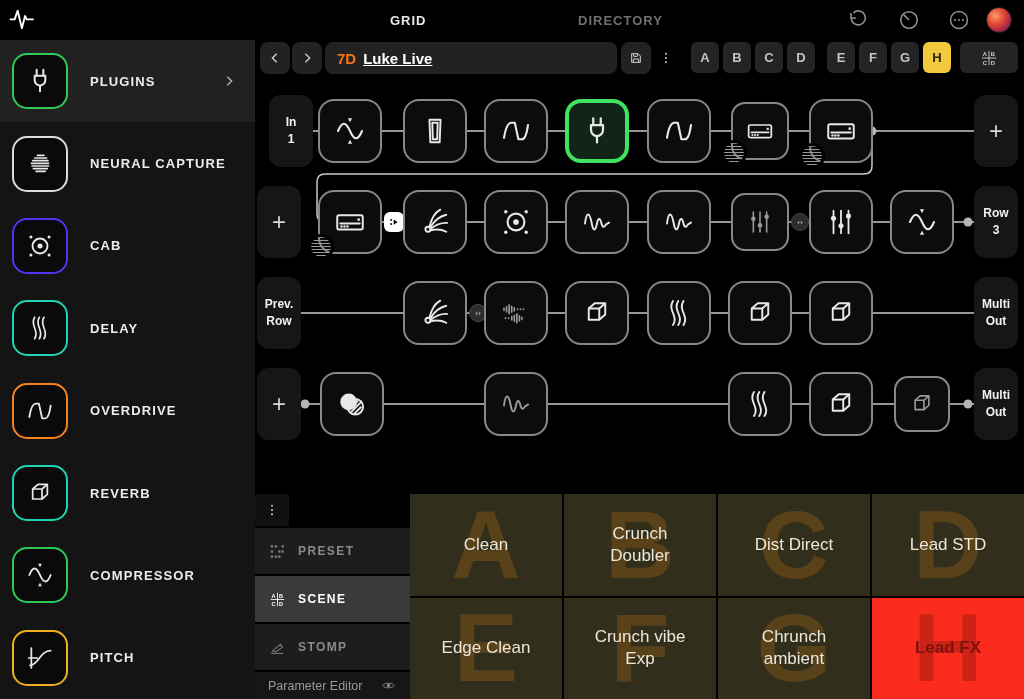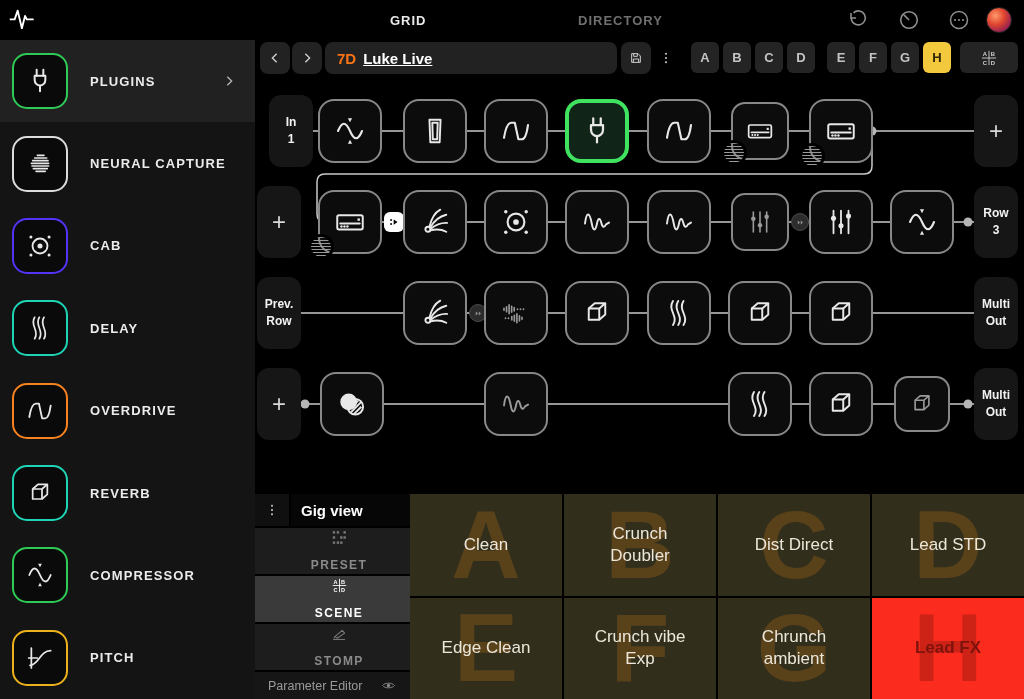--- a/index.html
+++ b/index.html
@@ -92,21 +92,21 @@
   #gig { position:absolute; left:255px; top:494px; width:155px; height:205px; background:#000;
          display:flex; flex-direction:column; }
   #gig-header { height:32px; display:flex; margin-bottom:2px; }
   #kebab-box { width:34px; background:#101010; display:flex; align-items:center; justify-content:center;
                margin-right:2px; color:#cfcfcf; cursor:pointer; }
   #kebab-box svg { width:16px; height:16px; }
   #gig-title { flex:1; display:flex; align-items:center; padding-left:10px; font-size:15px;
                font-weight:700; color:#fff; background:#060606; }
   .mode-row { height:46px; margin-bottom:2px; background:#1d1d1d; display:flex; align-items:center;
               gap:11px; padding-left:13px; font-size:12px; letter-spacing:1.4px; font-weight:700;
-              color:#8a8a8a; cursor:pointer;flex-direction:column; }
+              color:#8a8a8a; cursor:pointer; }
   .mode-row svg { width:19px; height:19px; color:#7a7a7a; }
   .mode-row.active { background:#3a3a3a; color:#fff; }
   .mode-row.active svg { color:#fff; }
   #gig-footer { margin-top:auto; height:27px; background:#161616; display:flex; align-items:center;
                 padding:0 13px; font-size:12.5px; color:#9a9a9a; cursor:pointer; }
   #gig-footer svg { width:17px; height:17px; margin-left:auto; color:#8a8a8a; }
 
   
   #tiles { position:absolute; left:410px; top:494px; width:614px; height:205px; background:#000;
            display:grid; grid-template-columns:repeat(4,1fr); grid-template-rows:1fr 1fr; gap:2px; }
@@ -692,21 +692,20 @@
   </div>
 </div>
 
 <div id="gig">
   <div id="gig-header">
     <div id="kebab-box">
         <svg>
           <use href="#i-kebab"></use>
         </svg>
       </div>
-    <div id="gig-title">Gig view</div>
   </div>
   <div class="mode-row">
     <svg>
         <use href="#i-preset"></use>
       </svg>
     <span>PRESET</span>
   </div>
   <div class="mode-row active">
     <svg>
         <use href="#i-abcd"></use>

